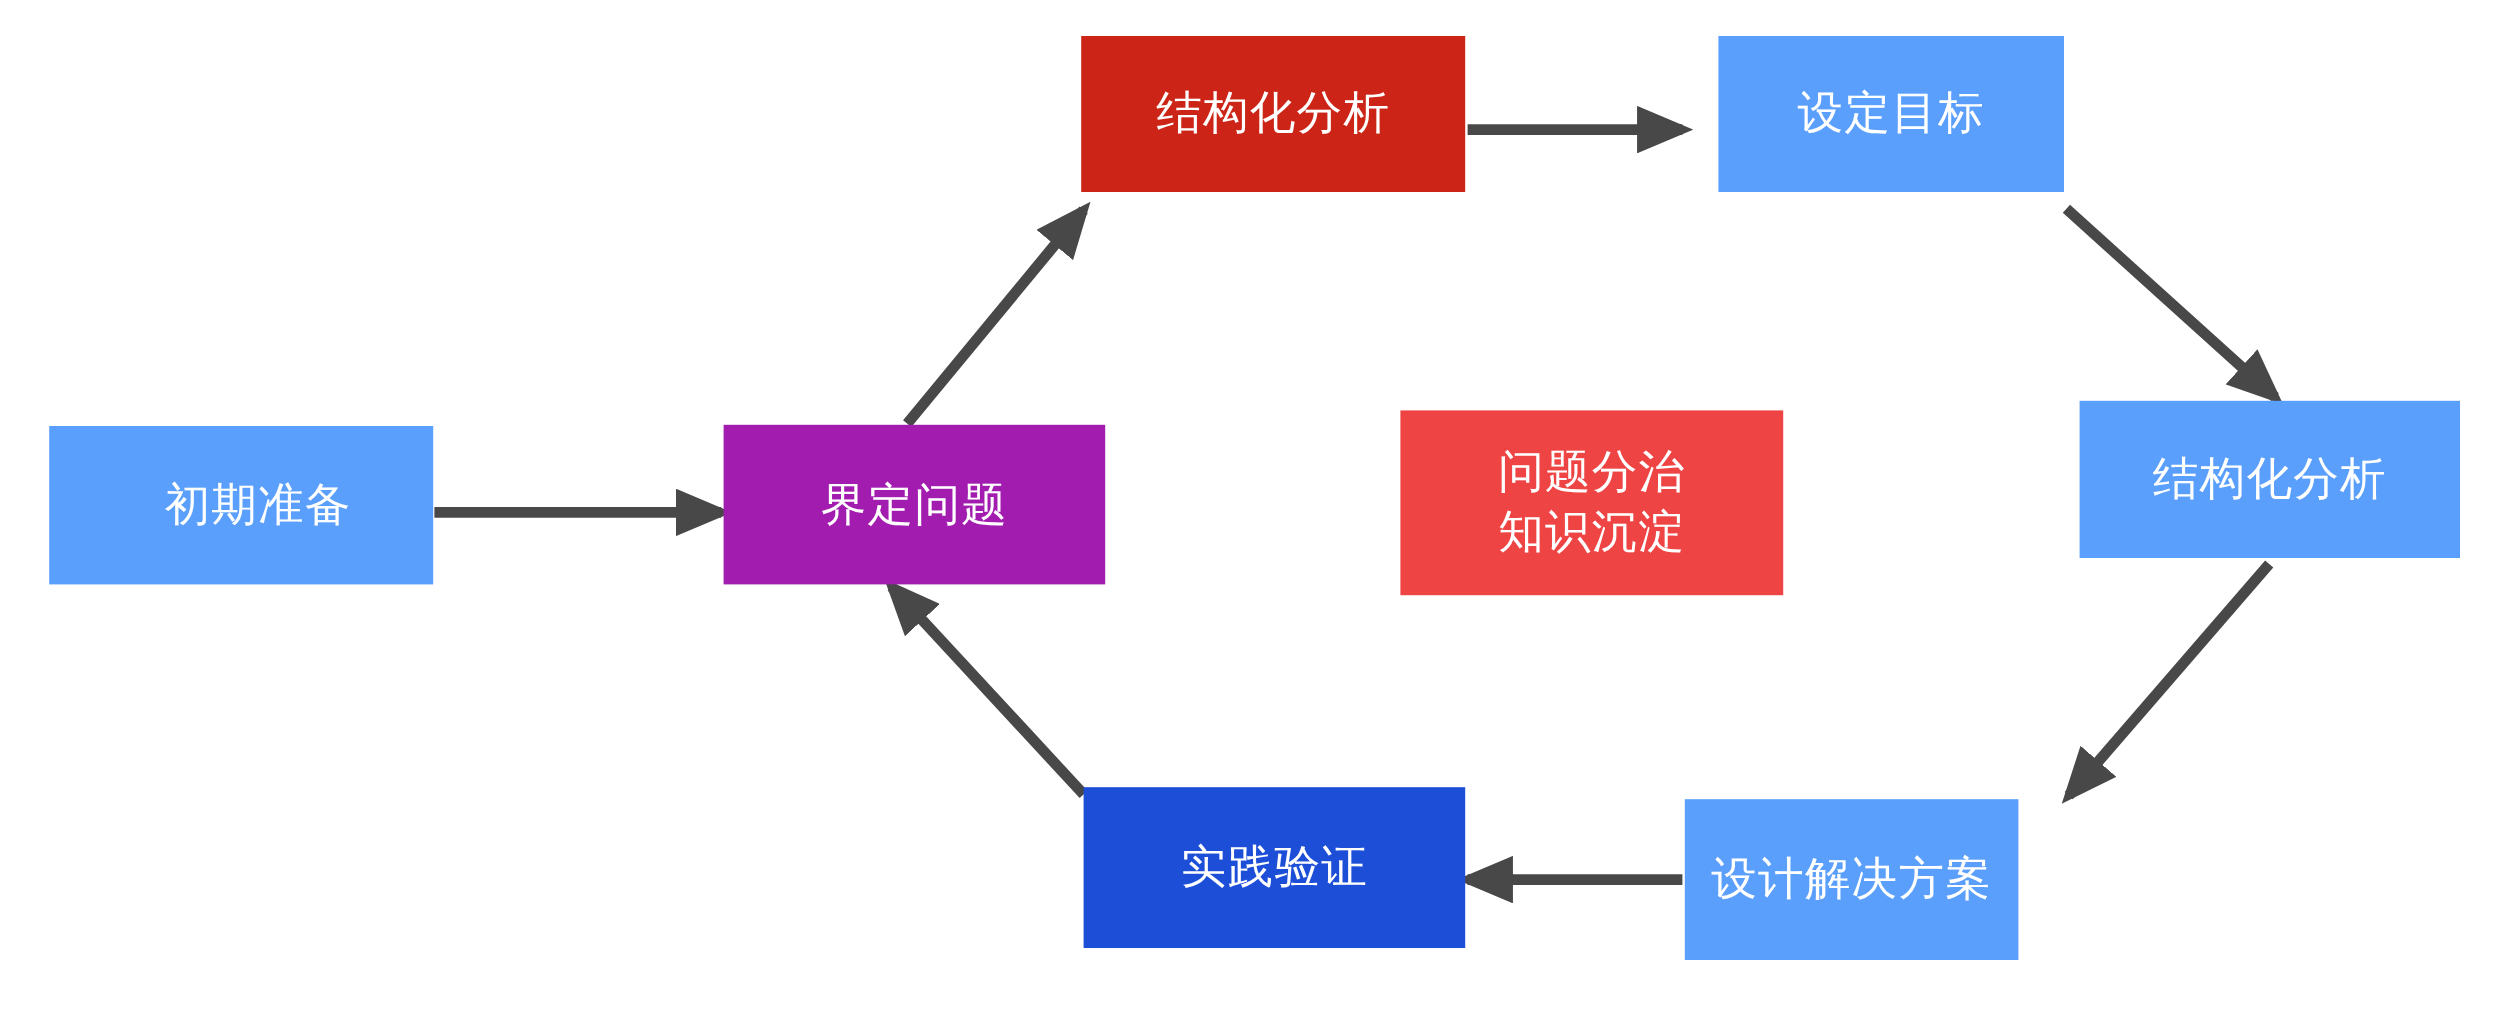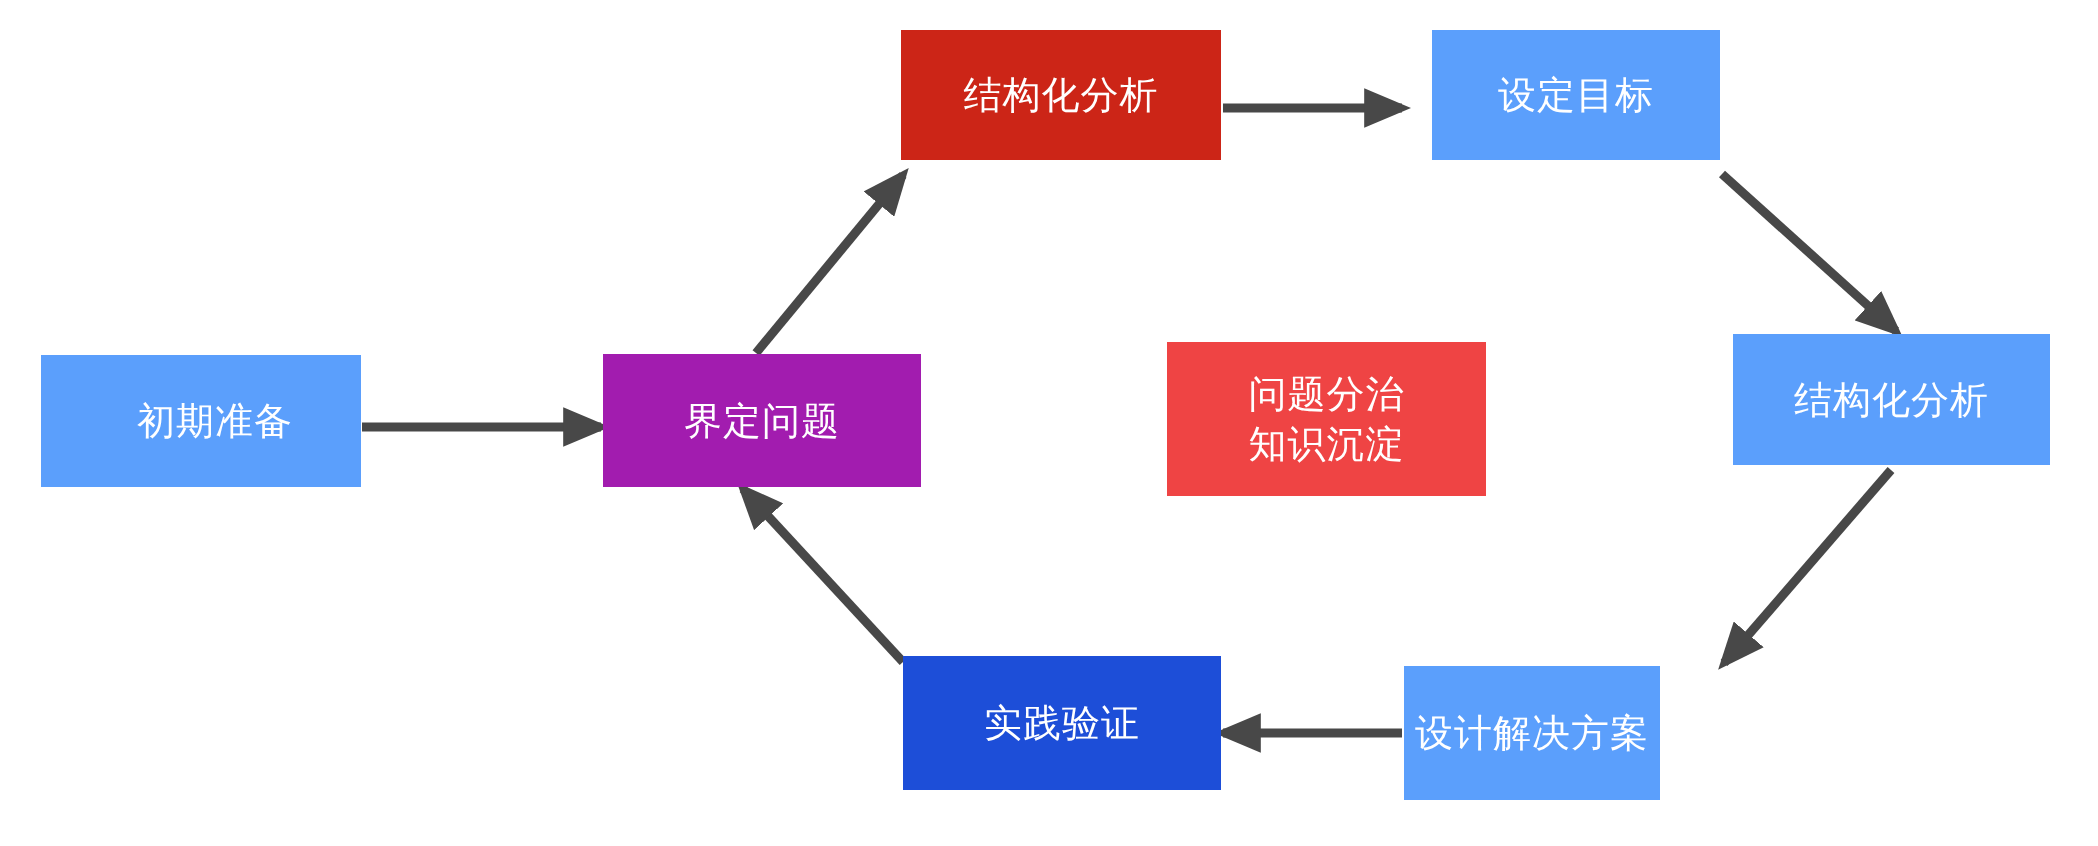--- a/index.html
+++ b/index.html
@@ -66,19 +66,19 @@
         <line x1="903" y1="662" x2="743" y2="489" stroke="#484848" stroke-width="9" marker-end="url(#arrowhead)"></line>
       </g>
   </svg>
 
   <div id="nodes">
       <div class="node node-blue" style="left: 41px; top: 355px; width: 320px; height: 132px; background: rgb(91, 159, 252); padding-left: 28px;"><span class="node-label">初期准备</span></div>
       <div class="node node-blue" style="left: 603px; top: 354px; width: 318px; height: 133px; background: #a21caf;"><span class="node-label">界定问题</span></div>
       <div class="node node-red" style="left: 901px; top: 30px; width: 320px; height: 130px; background: rgb(204, 37, 23);"><span class="node-label">结构化分析</span></div>
       <div class="node node-blue" style="left: 1404px; top: 30px; width: 288px; height: 130px; background: rgb(91, 159, 252); margin-left: 28px;"><span class="node-label">设定目标</span></div>
       <div class="node node-blue" style="left: 1733px; top: 334px; width: 317px; height: 131px; background: rgb(91, 159, 252);"><span class="node-label">结构化分析</span></div>
-      <div class="node node-blue" style="left: 1404px; top: 666px; width: 256px; height: 134px; background: rgb(91, 159, 252);"><span class="node-label">设计解决方案</span></div>
+      <div class="node node-blue" style="left: 1404px; top: 666px; width: 278px; height: 134px; background: rgb(91, 159, 252);"><span class="node-label">设计解决方案</span></div>
       <div class="node node-blue" style="left: 903px; top: 656px; width: 318px; height: 134px; background: #1d4ed8;"><span class="node-label">实践验证</span></div>
       <div class="node node-blue" style="left: 1167px; top: 342px; width: 319px; height: 154px; background: #ef4444;"><span class="node-label">问题分治
 知识沉淀</span></div>
     </div>
 
 </div>
 
 </body></html>

